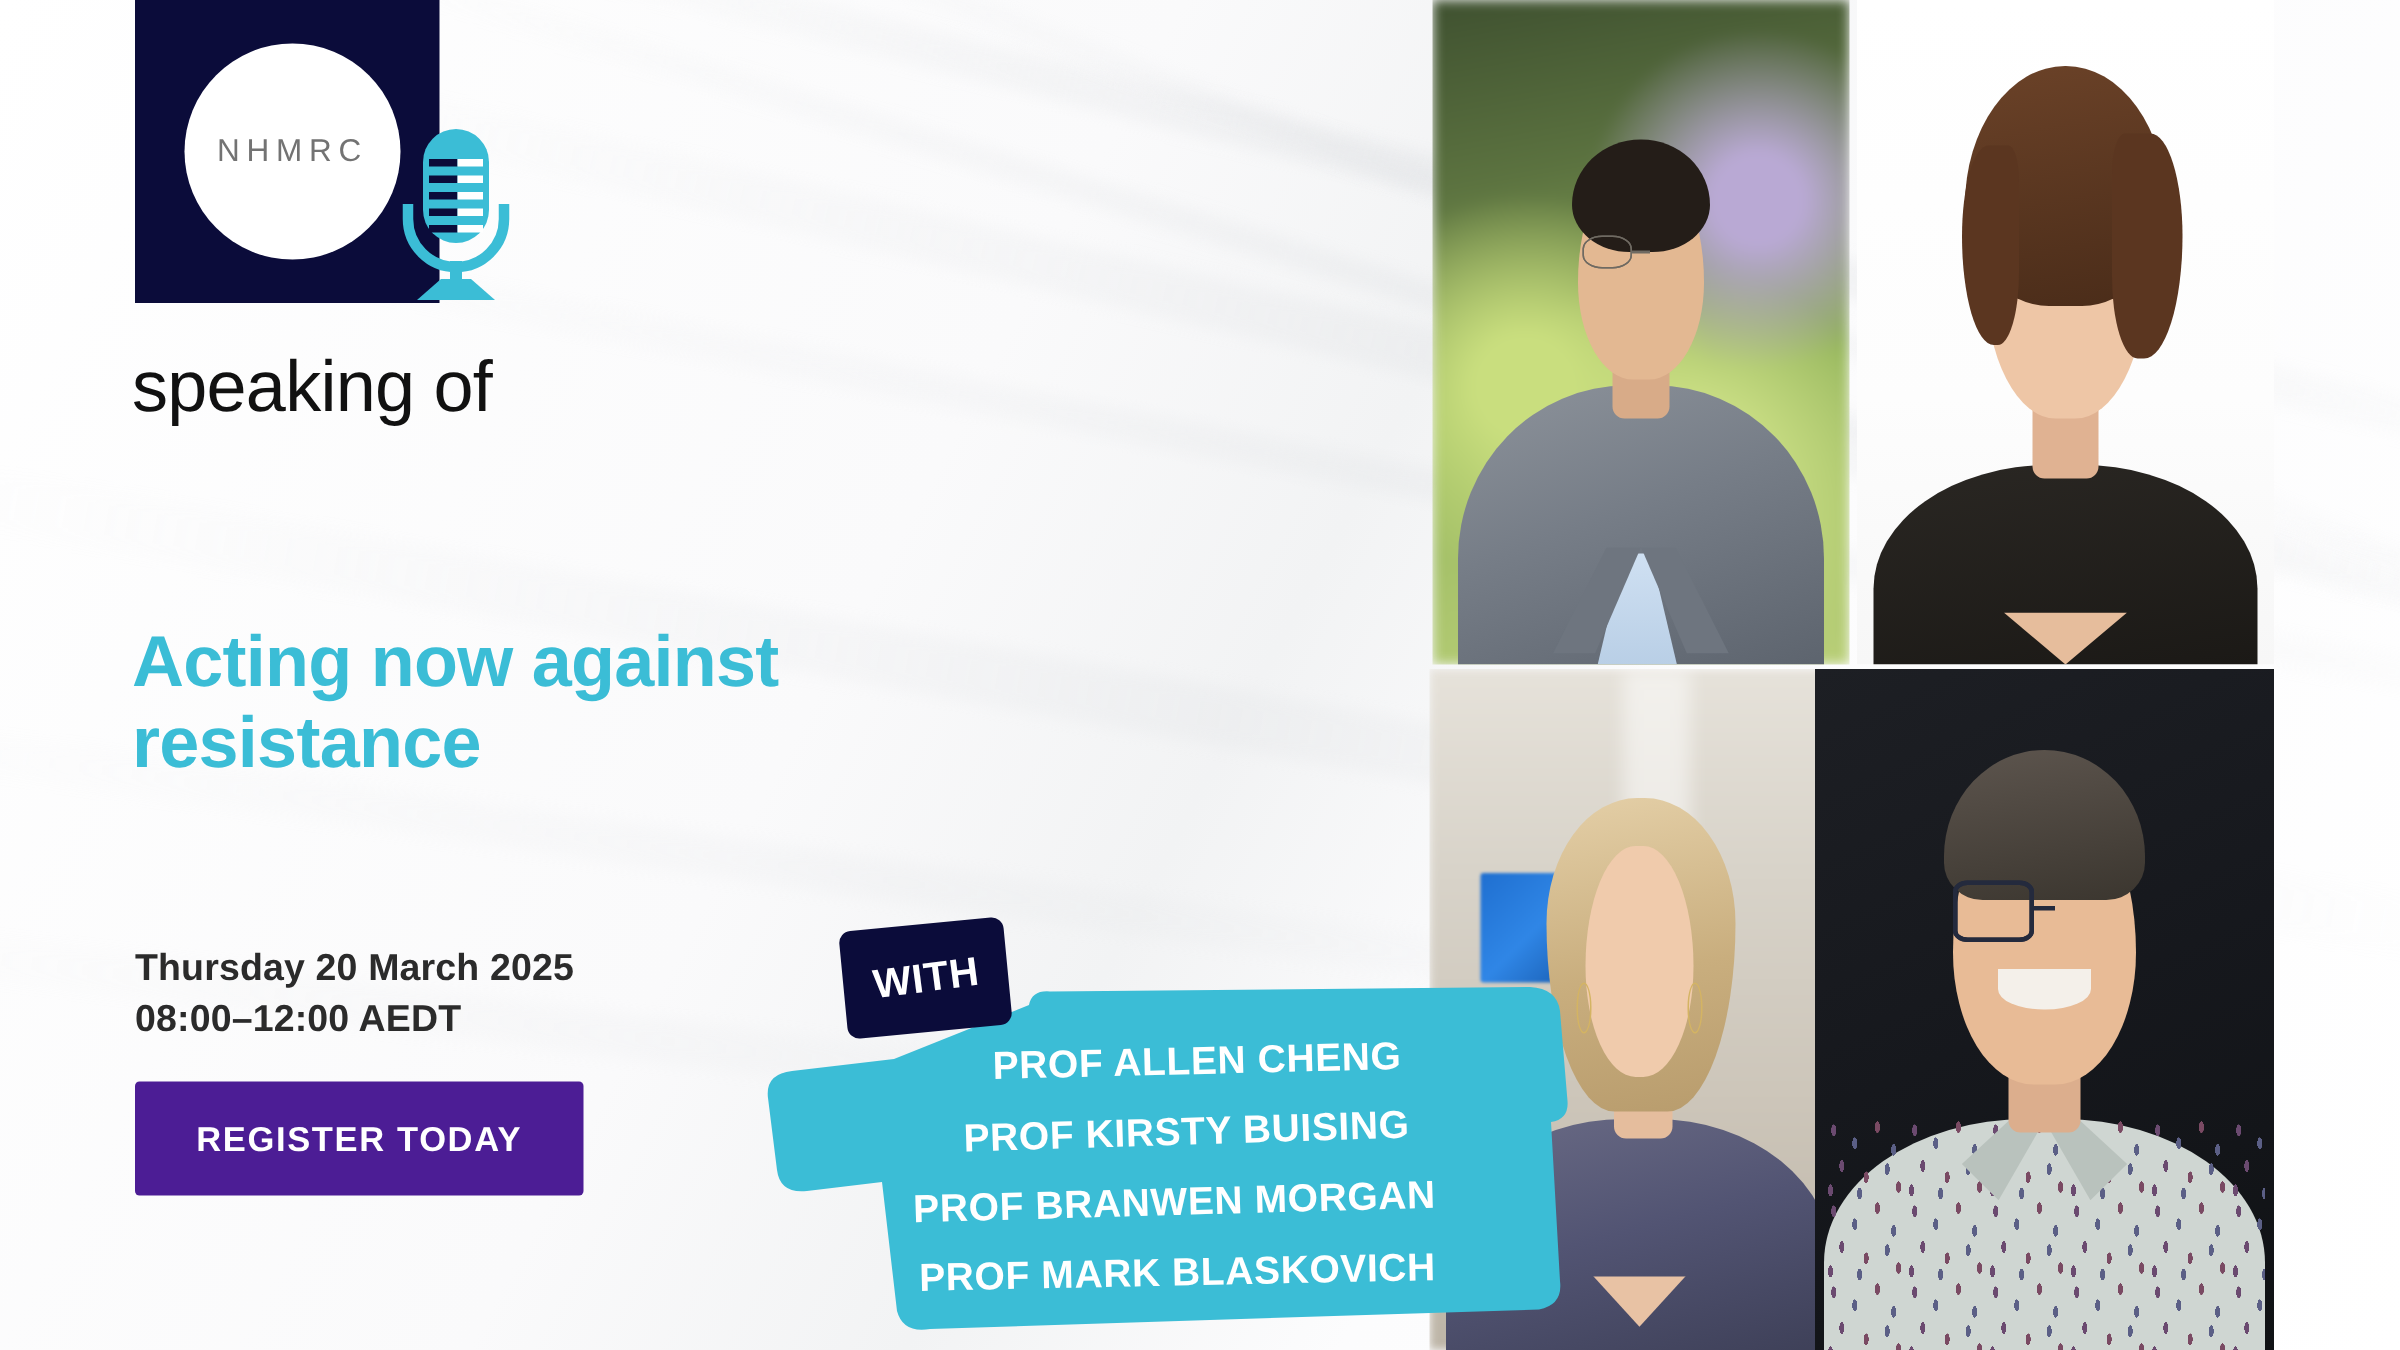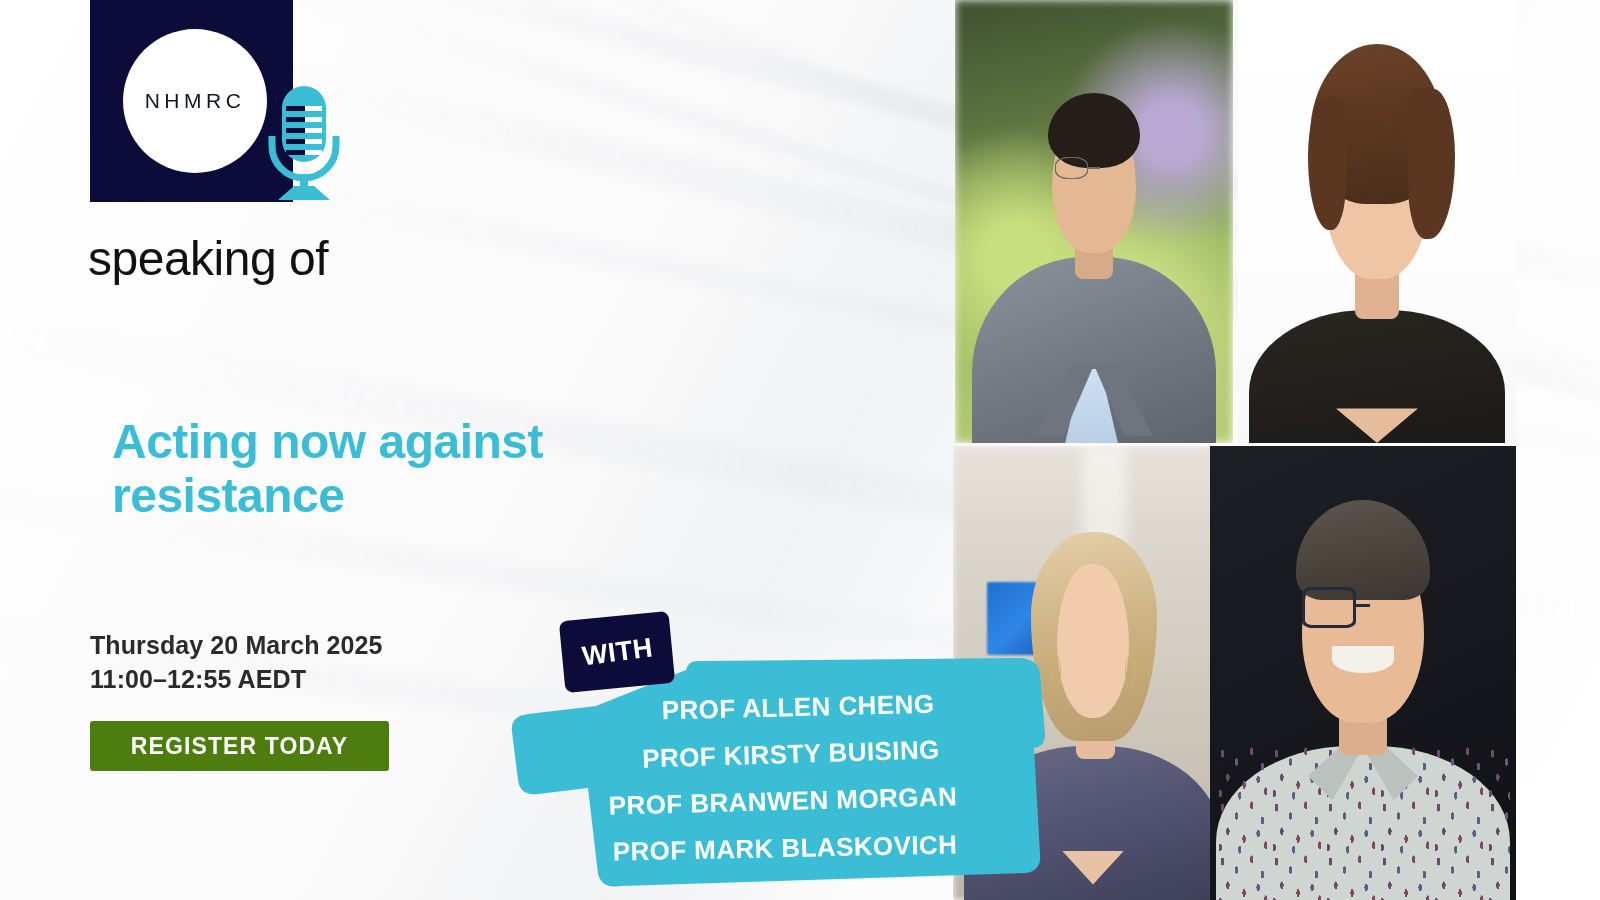--- a/index.html
+++ b/index.html
@@ -70,21 +70,21 @@
     left: 33px;
     top: 29px;
     width: 144px;
     height: 144px;
     display: flex;
     align-items: center;
     justify-content: center;
     font-size: 21px;
     font-weight: 400;
     letter-spacing: 4.5px;
-    color: #0f172a;
+    color: #737373;
   }
   .mic {
     position: absolute;
     left: 178px;
     top: 84px;
     width: 80px;
     height: 118px;
   }
 
   
@@ -114,43 +114,42 @@
   .subtitle {
     position: absolute;
     left: 88px;
     top: 415px;
     width: 520px;
     font-size: 48px;
     font-weight: 600;
     line-height: 1.12;
     letter-spacing: -0.5px;
     color: #3bbdd6;
-    margin-left: 24px;
   }
 
   
   .datetime {
     position: absolute;
     left: 90px;
     top: 628px;
     font-size: 25px;
     font-weight: 700;
     line-height: 1.36;
     letter-spacing: 0.1px;
     color: #2b2b2b;
   }
 
   
   .register-btn {
     position: absolute;
     left: 90px;
     top: 721px;
     width: 299px;
-    height: 50px;
-    background: #4d7c0f;
+    height: 76px;
+    background: #4c1d95;
     border: none;
     border-radius: 3px;
     color: #ffffff;
     font-family: "Liberation Sans", sans-serif;
     font-size: 23px;
     font-weight: 700;
     letter-spacing: 1.1px;
     cursor: pointer;
     display: flex;
     align-items: center;
@@ -387,21 +386,21 @@
     <div class="wm-light">speaking of</div>
   </div>
 
   <div class="subtitle">
     <div>Acting now against</div>
     <div>resistance</div>
   </div>
 
   <div class="datetime">
     <div>Thursday 20 March 2025</div>
-    <div>11:00–12:55 AEDT</div>
+    <div>08:00–12:00 AEDT</div>
   </div>
 
   <button class="register-btn">REGISTER TODAY</button>
 
   <div class="speakers">
     <div class="with-tag">
       <span>WITH</span>
     </div>
 
     <svg class="names-shape" viewBox="0 0 560 230" preserveAspectRatio="none">

